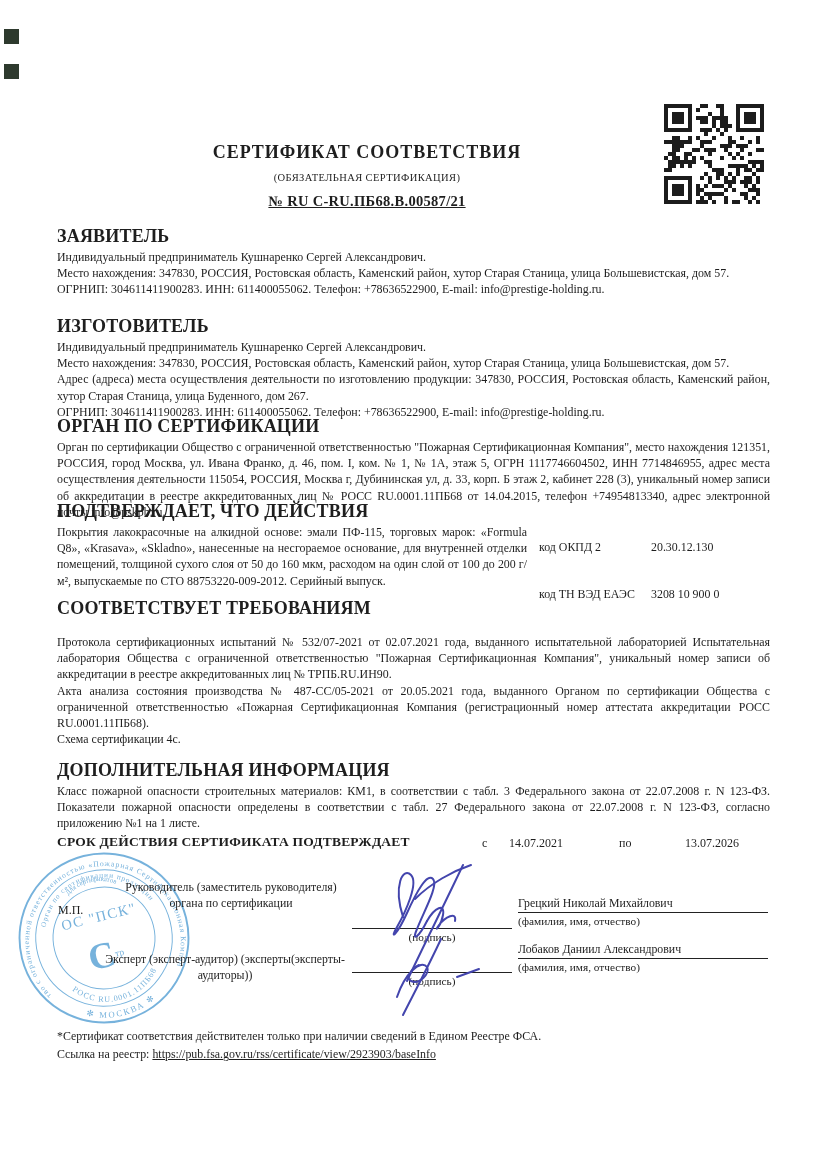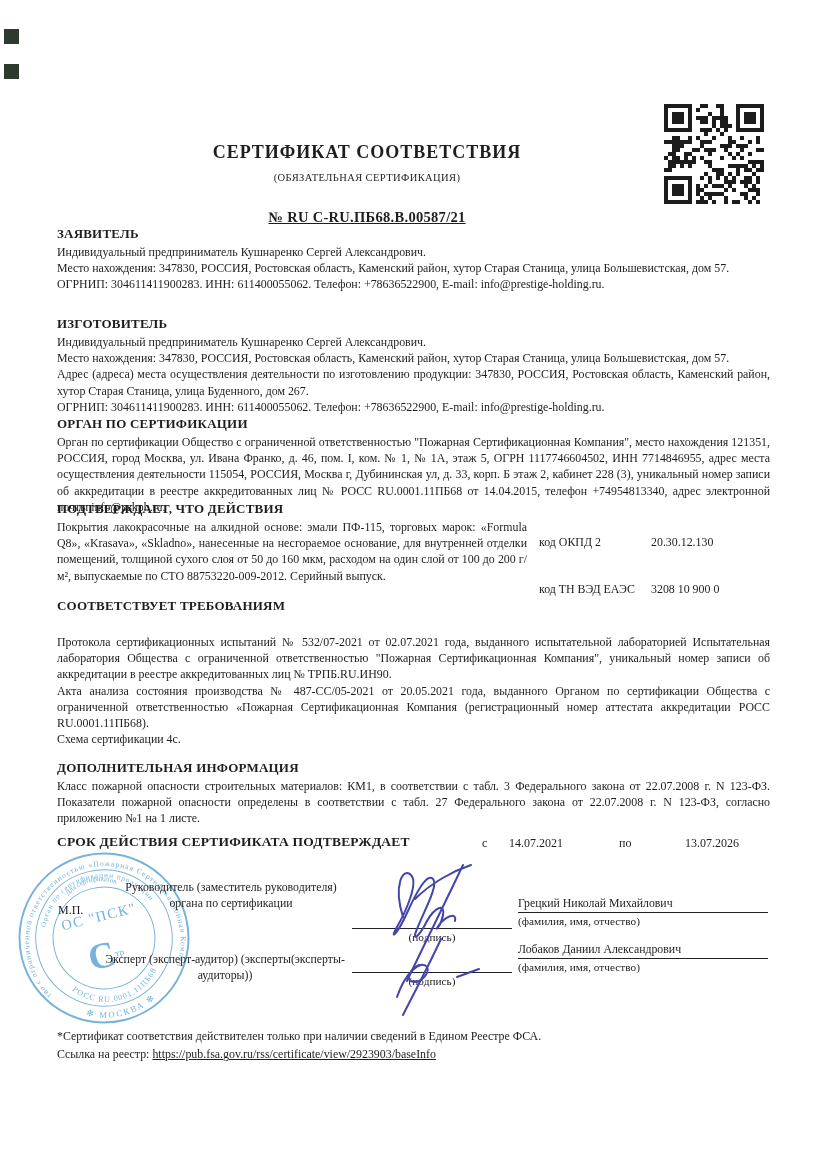--- a/index.html
+++ b/index.html
@@ -8,23 +8,23 @@
     font-family:"Liberation Serif","DejaVu Serif",serif;color:#1e1e1e;
     -webkit-font-smoothing:antialiased;
   }
   .page{position:absolute;inset:0;overflow:hidden;}
   .corner-mark{position:absolute;left:4px;width:15px;height:15px;background:#2e3a2e;}
   .mark-1{top:29px;} .mark-2{top:64px;}
   .qr{position:absolute;left:664px;top:104px;width:100px;height:104px;}
   .title-block{position:absolute;left:0;top:142px;width:734px;text-align:center;}
   .title{font-size:18px;font-weight:bold;letter-spacing:1px;}
   .subtitle{font-size:10.5px;margin-top:9px;letter-spacing:.4px;}
-  .cert-no{font-size:14.5px;font-weight:bold;margin-top:26px;text-decoration:underline;letter-spacing:.3px;}
+  .cert-no{font-size:14.5px;font-weight:bold;margin-top:10px;text-decoration:underline;letter-spacing:.3px;}
   .sec{position:absolute;left:57px;width:713px;}
-  .sec-h{font-weight:bold;font-size:13px;letter-spacing:.2px;margin-bottom:2px;}
+  .sec-h{font-weight:bold;font-size:18px;letter-spacing:.2px;margin-bottom:2px;}
   .sec-b{font-size:11.9px;line-height:1.36;text-align:justify;}
   .sec-b p{margin:0;}
   .prod-wrap{display:flex;}
   .prod-text{width:470px;}
   .codes{width:228px;margin-left:12px;font-size:11.9px;}
   .code-row{display:flex;}
   .code-row .lbl{width:112px;}
   .code-row.r1{margin-top:16px;}
   .code-row.r2{margin-top:32px;align-items:flex-end;}
   .validity{position:absolute;left:57px;top:834px;width:713px;font-size:12px;}

